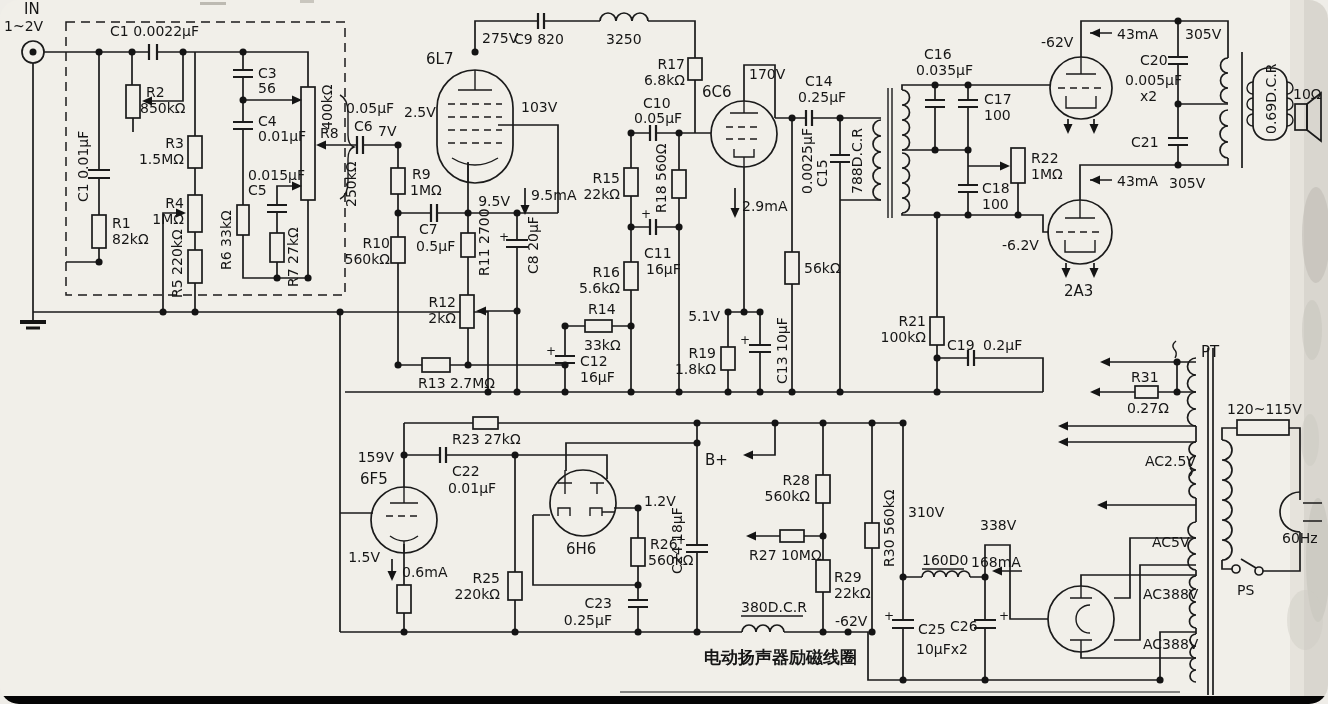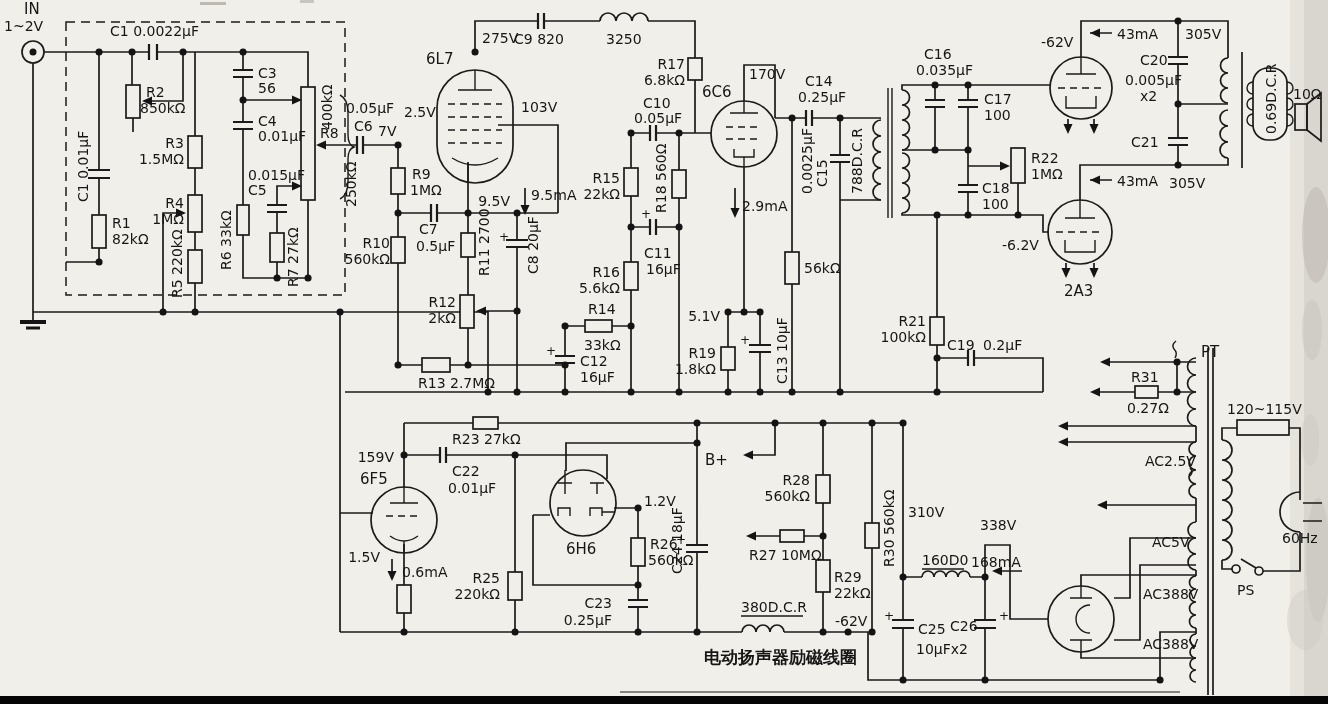--- a/index.html
+++ b/index.html
@@ -1,16 +1,16 @@
 <!DOCTYPE html>
 <html><head>
 <meta charset="utf-8">
 <style>
   html,body{margin:0;padding:0;background:#efede8;}
-  .page{position:relative;width:1328px;height:704px;overflow:hidden;background:#f1efe9;}
+  .page{position:relative;width:1328px;height:704px;overflow:hidden;background:#f1efe9;border-radius:19px;}
   svg{display:block;}
   svg text{font-family:"DejaVu Sans","Liberation Sans",sans-serif;fill:#161616;}
   .ink{stroke:#1b1b1b;fill:none;stroke-width:1.7;}
   .thin{stroke:#1b1b1b;fill:none;stroke-width:1.4;}
   .plate{stroke:#1b1b1b;fill:none;stroke-width:2.2;}
   .comp{stroke:#1b1b1b;fill:#f1efe9;stroke-width:1.7;}
   .dotpath{stroke:#141414;stroke-width:7;stroke-linecap:round;fill:none;}
   .arrow{fill:#141414;stroke:none;}
   .dash{stroke:#1b1b1b;fill:none;stroke-width:1.5;stroke-dasharray:9 6;}
   .gdash{stroke:#1b1b1b;fill:none;stroke-width:1.4;stroke-dasharray:7 5;}

